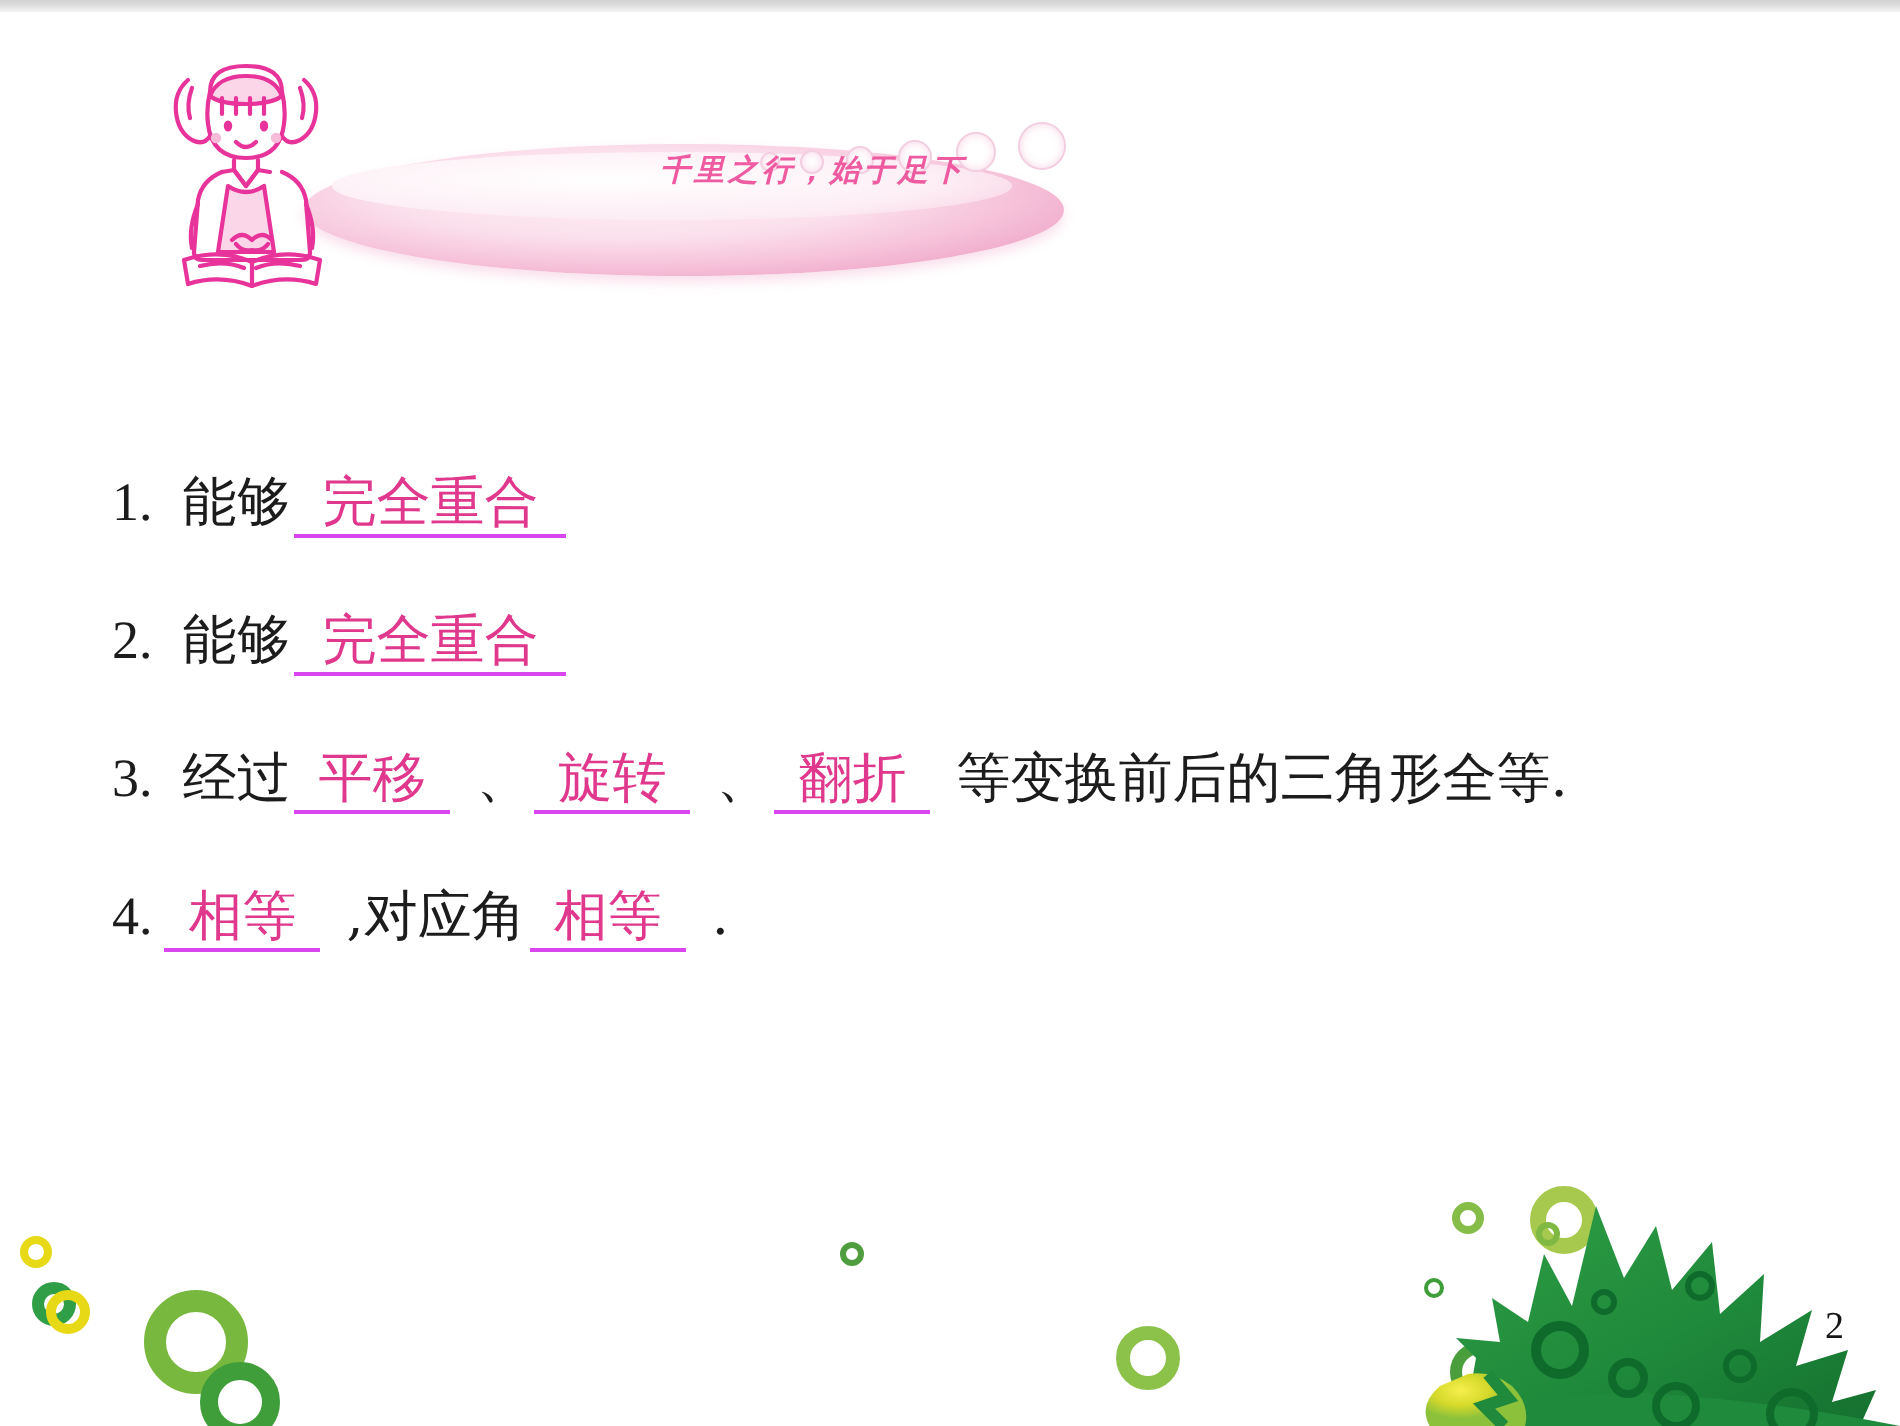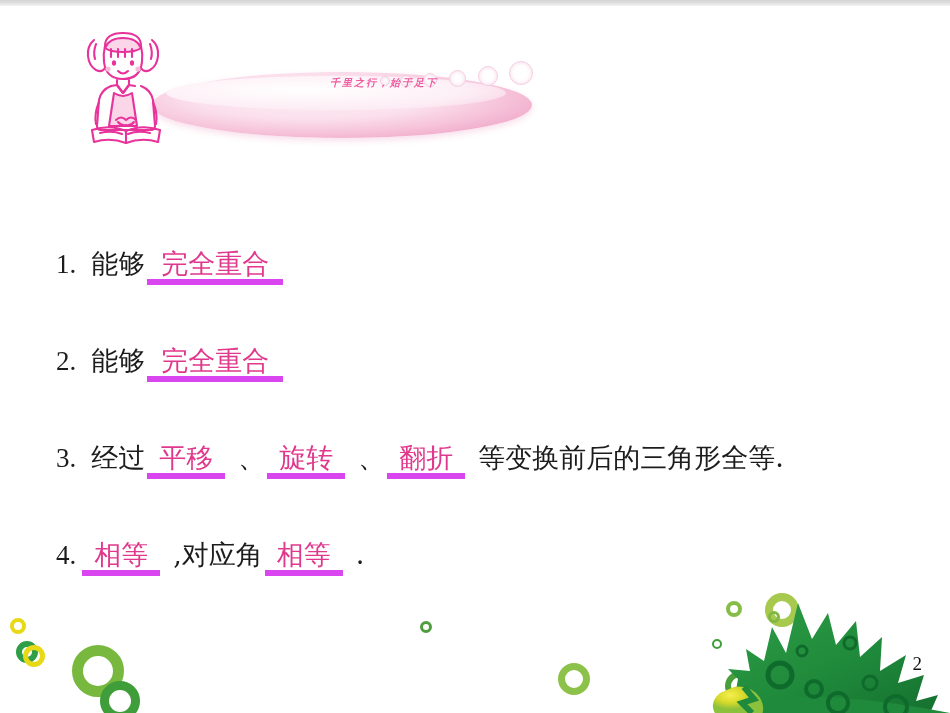--- a/index.html
+++ b/index.html
@@ -79,21 +79,21 @@
     letter-spacing: 6px;
     color: #e4187f;
     text-shadow: 1px 1px 0 #f7a8cf, 2px 2px 2px rgba(228,24,127,0.22);
     white-space: nowrap;
   }
 
   .banner-subtitle {
     position: absolute;
     left: 250px; top: 60px;
     font-family: "DejaVu Serif", "Liberation Serif", serif;
-    font-size: 10px;
+    font-size: 15px;
     font-style: italic;
     font-weight: 700;
     letter-spacing: 2px;
     color: #ee5ba0;
     white-space: nowrap;
   }
 
   
   .content {
     position: absolute;
@@ -120,23 +120,23 @@
     color: #1c1c1c;
     margin-right: 4px;
   }
 
   .q-text { color: #1c1c1c; margin-left: 11px; }
 
   
   .blank {
     display: inline-block;
     color: #e0388c;
-    border-bottom: 6px solid #d946ef;
+    border-bottom: 2px solid #d946ef;
     padding: 0 14px 2px 14px;
-    margin: 16px 2px;
+    margin: 4px 2px;
     text-align: center;
   }
   .blank.narrow { padding: 0 12px 2px 12px; }
 
   
   .decor {
     position: absolute;
     left: 0; bottom: 0;
     width: 950px; height: 160px;
     pointer-events: none;

